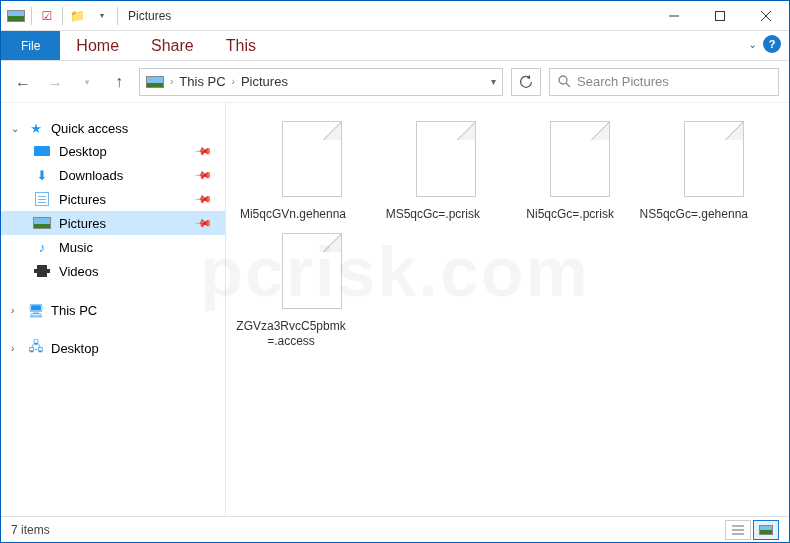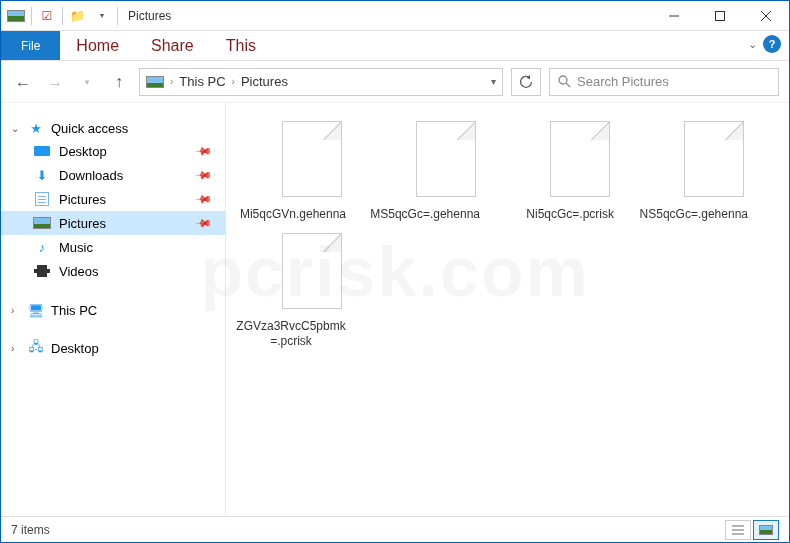--- a/index.html
+++ b/index.html
@@ -216,39 +216,39 @@
       <div class="file-item">
         <div class="file-icon">
           <div class="page"></div>
         </div>
         <div class="file-name">Mi5qcGVn.gehenna</div>
       </div>
       <div class="file-item">
         <div class="file-icon">
           <div class="page"></div>
         </div>
-        <div class="file-name">MS5qcGc=.gehenna</div>
+        <div class="file-name">MS5qcGc=.pcrisk</div>
       </div>
       <div class="file-item">
         <div class="file-icon">
           <div class="page"></div>
         </div>
         <div class="file-name">Ni5qcGc=.pcrisk</div>
       </div>
       <div class="file-item">
         <div class="file-icon">
           <div class="page"></div>
         </div>
         <div class="file-name">NS5qcGc=.gehenna</div>
       </div>
       <div class="file-item">
         <div class="file-icon">
           <div class="page"></div>
         </div>
-        <div class="file-name">ZGVza3RvcC5pbmk=.pcrisk</div>
+        <div class="file-name">ZGVza3RvcC5pbmk=.access</div>
       </div>
     </div>
 </div>
 
 <div class="watermark">pcrisk.com</div>
 
 <div class="statusbar">
   <span>7 items</span>
   <div class="view-toggles">
     <div class="vt">

